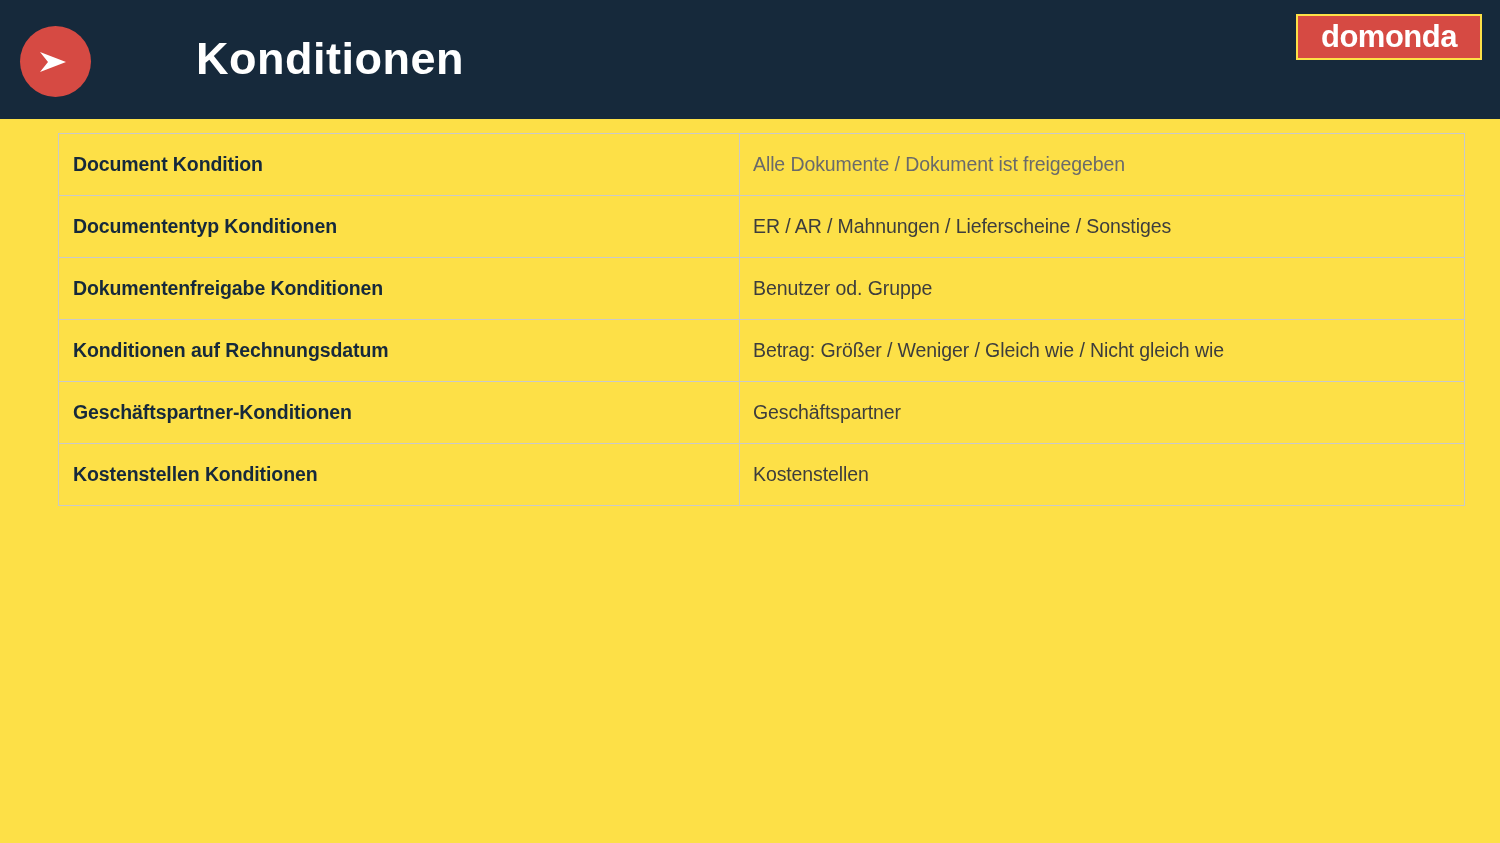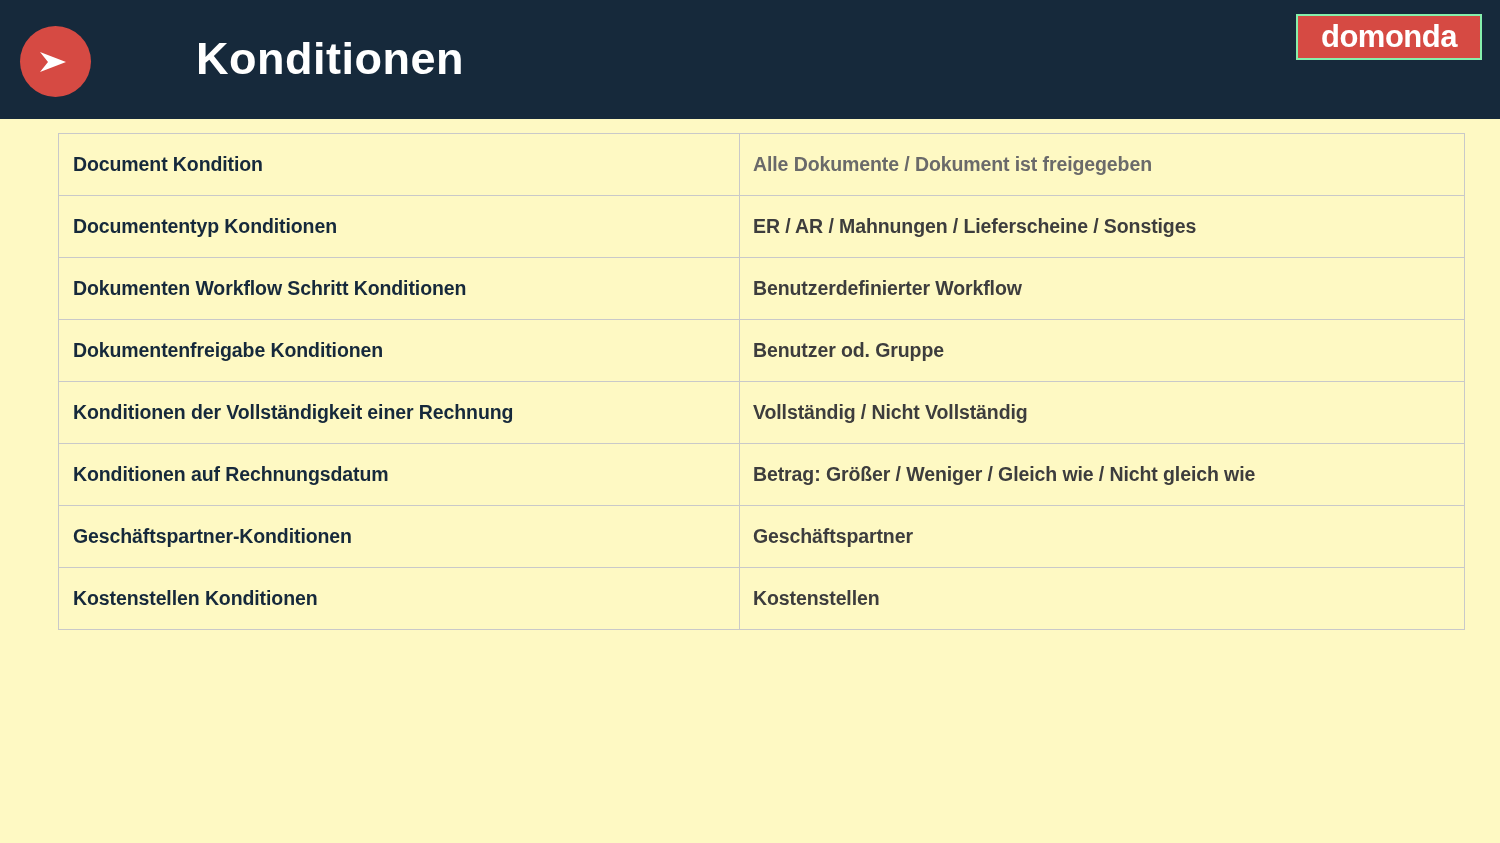--- a/index.html
+++ b/index.html
@@ -11,21 +11,21 @@
     height: 843px;
     background: #ffffff;
     font-family: "Liberation Sans", sans-serif;
     overflow: hidden;
   }
 
   .slide {
     position: relative;
     width: 1500px;
     height: 843px;
-    background: #fef9c3;
+    background: #fde047;
   }
 
   
   .header {
     position: absolute;
     top: 0;
     left: 0;
     width: 1500px;
     height: 119px;
     background: #16293b;
@@ -60,21 +60,21 @@
     white-space: nowrap;
   }
 
   .brand-badge {
     position: absolute;
     right: 18px;
     top: 14px;
     width: 186px;
     height: 46px;
     background: #d64a43;
-    border: 2px solid #86efac;
+    border: 2px solid #fde047;
     display: flex;
     align-items: center;
     justify-content: center;
     box-sizing: border-box;
   }
   .brand-badge .brand-text {
     font-size: 31px;
     line-height: 34px;
     font-weight: bold;
     color: #ffffff;
@@ -104,21 +104,21 @@
   table.cond-table td.col-term {
     width: 681px;
     font-size: 19.5px;
     font-weight: bold;
     color: #16293b;
     letter-spacing: -0.1px;
   }
   table.cond-table td.col-value {
     width: 725px;
     font-size: 19.5px;
-    font-weight: bold;
+    font-weight: normal;
     color: #3d3d3d;
     letter-spacing: -0.1px;
     padding-left: 13px;
   }
   table.cond-table tr:first-child td.col-value {
     color: #6a6a6a;
   }
 </style>
 </head>
 <body>
@@ -148,30 +148,22 @@
       <tbody>
         <tr>
           <td class="col-term">Document Kondition</td>
           <td class="col-value">Alle Dokumente / Dokument ist freigegeben</td>
         </tr>
         <tr>
           <td class="col-term">Documententyp Konditionen</td>
           <td class="col-value">ER / AR / Mahnungen / Lieferscheine / Sonstiges</td>
         </tr>
         <tr>
-          <td class="col-term">Dokumenten Workflow Schritt Konditionen</td>
-          <td class="col-value">Benutzerdefinierter Workflow</td>
-        </tr>
-        <tr>
           <td class="col-term">Dokumentenfreigabe Konditionen</td>
           <td class="col-value">Benutzer od. Gruppe</td>
-        </tr>
-        <tr>
-          <td class="col-term">Konditionen der Vollständigkeit einer Rechnung</td>
-          <td class="col-value">Vollständig / Nicht Vollständig</td>
         </tr>
         <tr>
           <td class="col-term">Konditionen auf Rechnungsdatum</td>
           <td class="col-value">Betrag: Größer / Weniger / Gleich wie / Nicht gleich wie</td>
         </tr>
         <tr>
           <td class="col-term">Geschäftspartner-Konditionen</td>
           <td class="col-value">Geschäftspartner</td>
         </tr>
         <tr>

